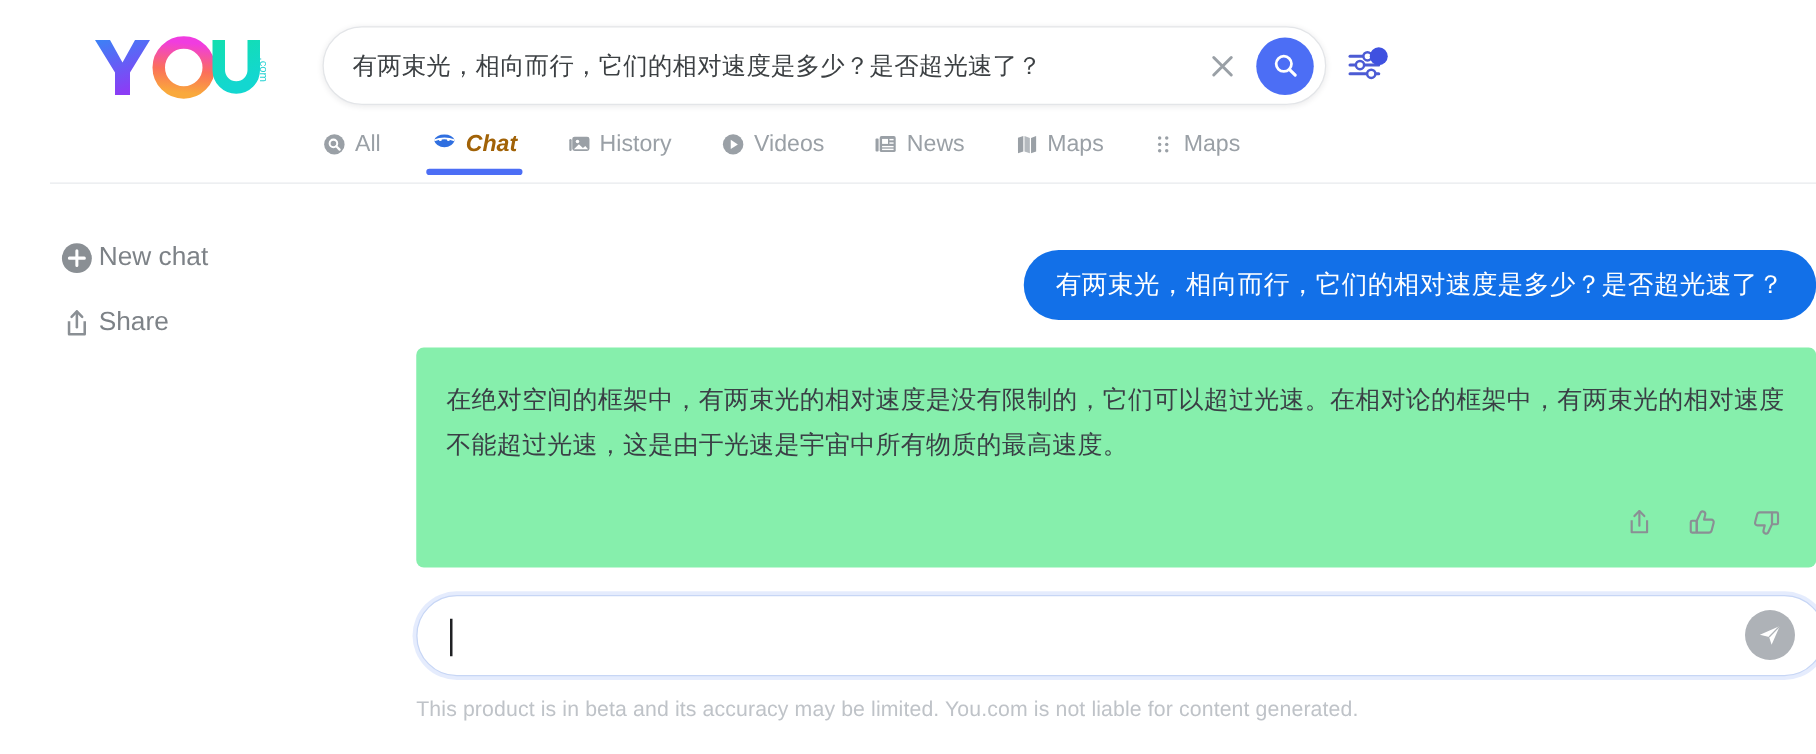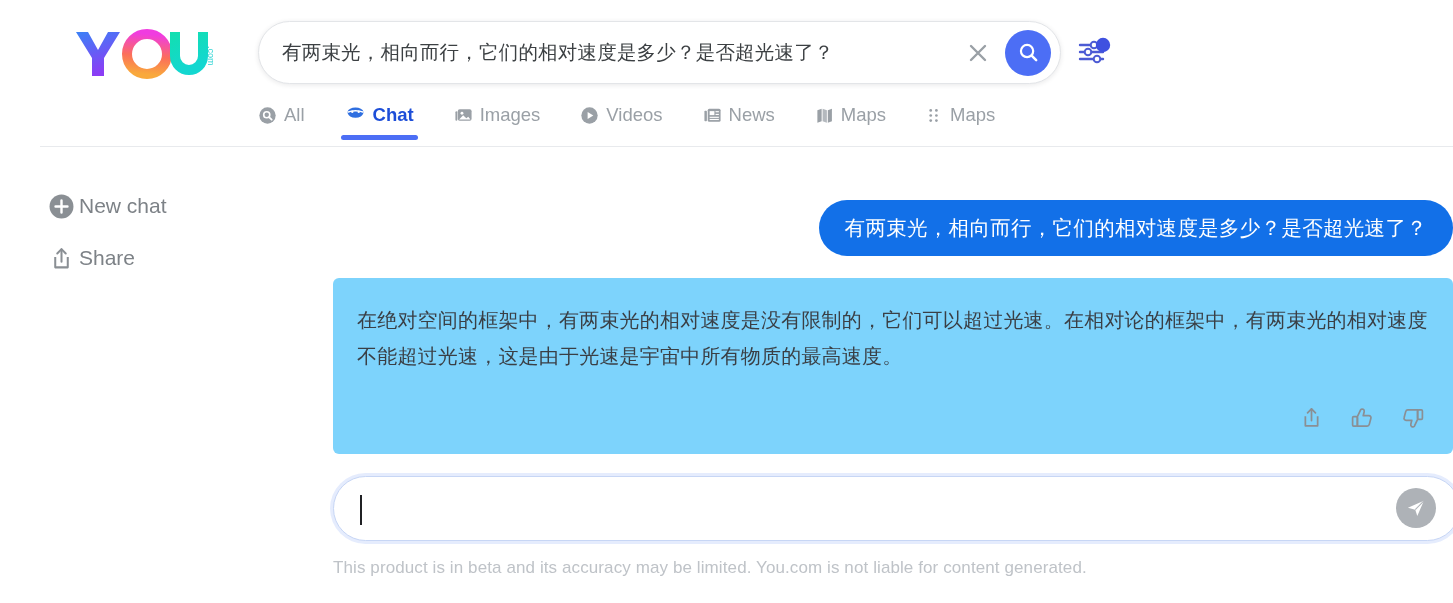--- a/index.html
+++ b/index.html
@@ -73,21 +73,21 @@
     display: flex; align-items: center; gap: 7px;
     padding: 0 14px 14px 14px;
     font-size: 18.5px;
     color: #9aa0a6;
     cursor: pointer;
     position: relative;
     font-weight: 500;
     white-space: nowrap;
   }
   .tab:first-child { padding-left: 0; }
-  .tab.active { color: #1d4ed8; font-weight: 700; }
+  .tab.active { color: #a16207; font-weight: 700; font-style: italic; }
   .tab .underline {
     position: absolute;
     left: 10px; right: 10px; bottom: 0;
     height: 5px; border-radius: 3px;
     background: #4c6ef5;
   }
   .tab svg { display:block; flex: 0 0 auto; }
 
   
   .sidebar {
@@ -123,21 +123,21 @@
     border-radius: 28px;
     padding: 13px 26px;
     font-size: 20.5px;
     line-height: 1.45;
     max-width: 860px;
     font-weight: 500;
     letter-spacing: .3px;
   }
   .answer-card {
     margin: 22px 40px 0 3px;
-    background: #7dd3fc;
+    background: #86efac;
     border-radius: 6px;
     padding: 24px 24px 14px 24px;
     min-height: 176px;
     position: relative;
   }
   .answer-text {
     font-size: 20px;
     line-height: 1.82;
     color: #3a3f45;
     letter-spacing: .2px;
@@ -285,21 +285,21 @@
 
       <div class="tab">
         <span>
           <svg width="19" height="19" viewBox="0 0 20 20" aria-hidden="true">
             <rect x="4" y="3.5" width="14.5" height="12" rx="2" fill="#9aa0a6"></rect>
             <rect x="1.5" y="5.5" width="2" height="10" rx="1" fill="#9aa0a6"></rect>
             <circle cx="8.4" cy="7.6" r="1.5" fill="#fff"></circle>
             <path d="M5.4 14.2 L9.6 9.8 L13 13 L15 11.4 L17.3 14.2 Z" fill="#fff"></path>
           </svg>
         </span>
-        <span>Images</span>
+        <span>History</span>
       </div>
 
       <div class="tab">
         <span>
           <svg width="19" height="19" viewBox="0 0 20 20" aria-hidden="true">
             <circle cx="10" cy="10" r="8.6" fill="#9aa0a6"></circle>
             <path d="M8 6.2 L14 10 L8 13.8 Z" fill="#fff"></path>
           </svg>
         </span>
         <span>Videos</span>

